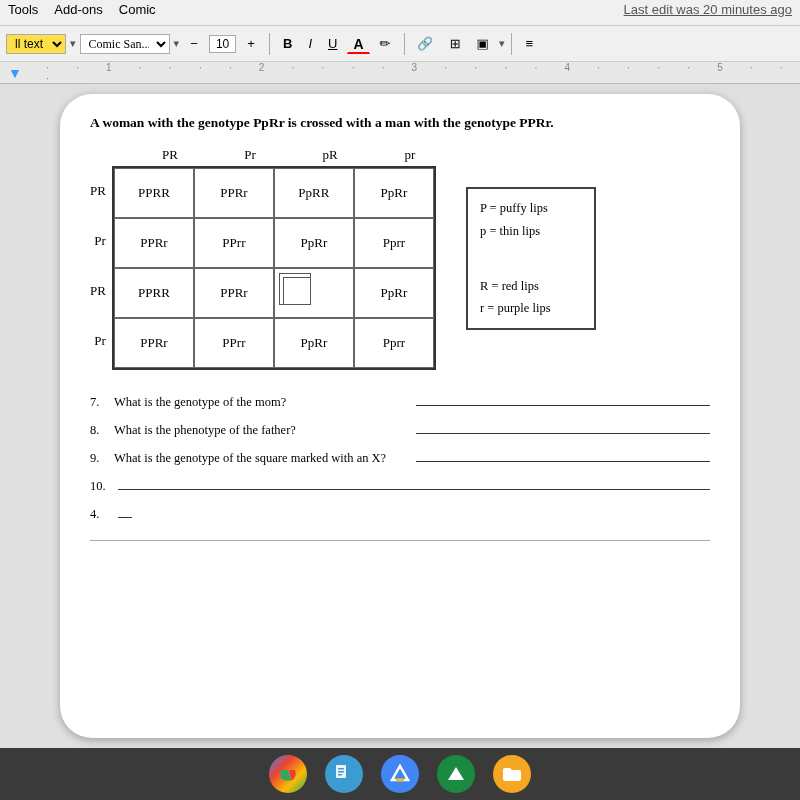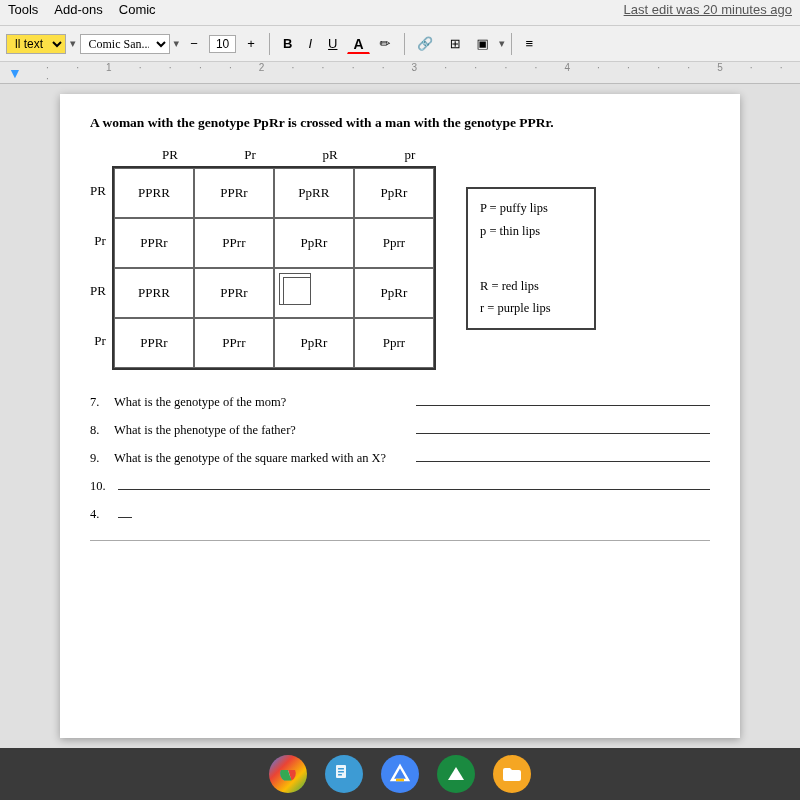--- a/index.html
+++ b/index.html
@@ -120,20 +120,21 @@
     }
     .doc-page {
       background: #fff;
       width: 680px;
       min-height: 550px;
       padding: 20px 30px;
       font-family: 'Comic Sans MS', 'Comic Sans', cursive;
       font-size: 13px;
       position: relative;
       box-shadow: 0 2px 8px rgba(0,0,0,0.3);
+      border-radius: 32px;
     }
 
     .intro-text {
       font-family: 'Comic Sans MS', cursive;
       font-size: 13.5px;
       font-weight: bold;
       margin-bottom: 14px;
       line-height: 1.4;
     }
 

